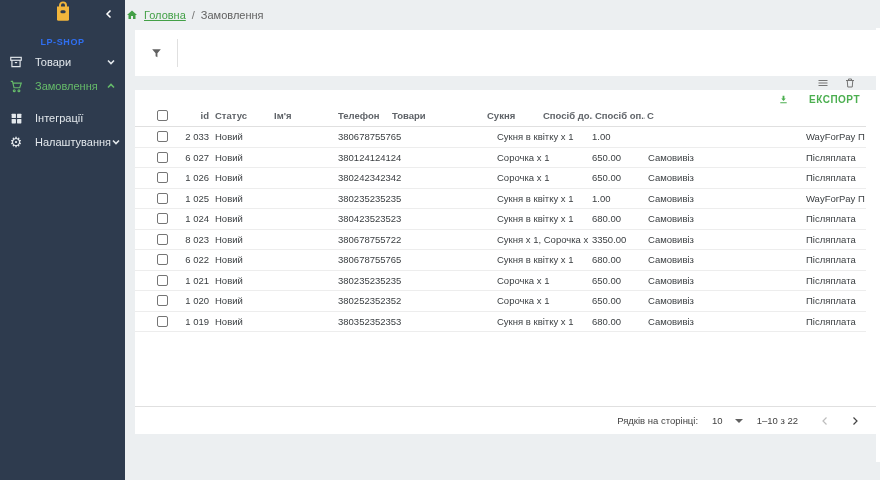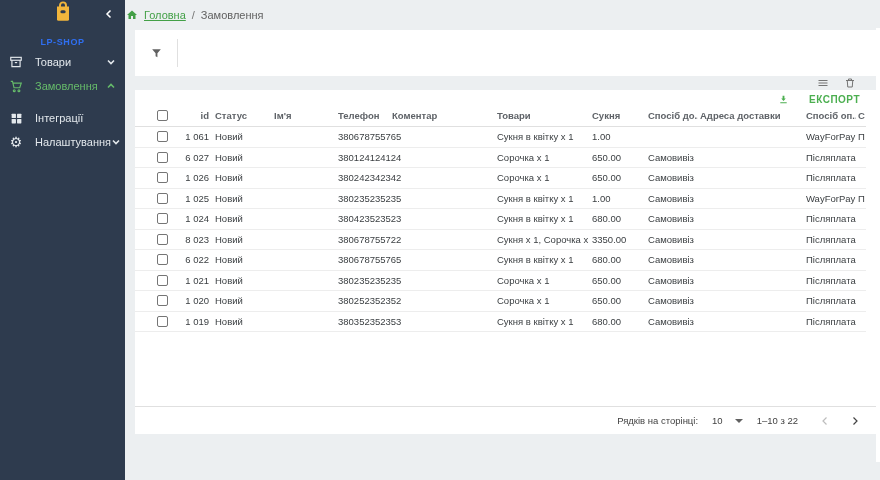--- a/index.html
+++ b/index.html
@@ -218,34 +218,32 @@
 
       <div class="table-scroll">
         <div class="tr thead">
           <div class="td c0">
             <span class="checkbox"></span>
           </div>
           <div class="td c1 th num">id</div>
           <div class="td c2 th">Статус</div>
           <div class="td c3 th">Ім'я</div>
           <div class="td c4 th">Телефон</div>
-          <div class="td c5 th">Коментар</div>
           <div class="td c6 th">Товари</div>
           <div class="td c7 th">Сукня</div>
           <div class="td c8 th">Спосіб до...</div>
-          <div class="td c9 th">Адреса доставки</div>
           <div class="td c10 th">Спосіб оп...</div>
           <div class="td c11 th">С</div>
         </div>
         <div>
   <div class="tr">
     <div class="td c0">
       <span class="checkbox"></span>
     </div>
-    <div class="td c1 num">1 061</div>
+    <div class="td c1 num">2 033</div>
     <div class="td c2">Новий</div>
     <div class="td c3"></div>
     <div class="td c4 ovis">380678755765</div>
     <div class="td c5"></div>
     <div class="td c6">Сукня в квітку x 1</div>
     <div class="td c7">1.00</div>
     <div class="td c8"></div>
     <div class="td c9"></div>
     <div class="td c10">WayForPay</div>
     <div class="td c11">П</div>

